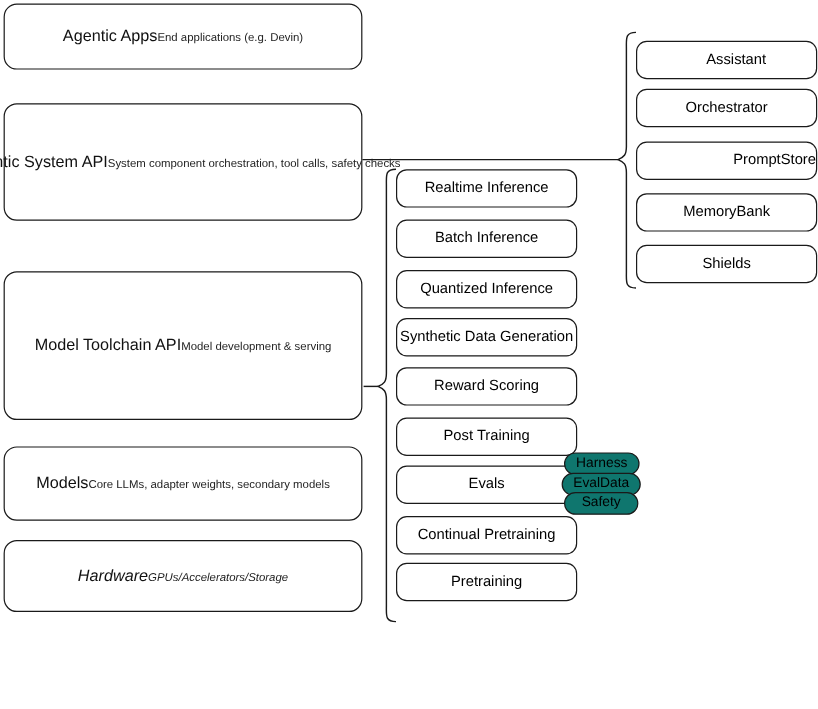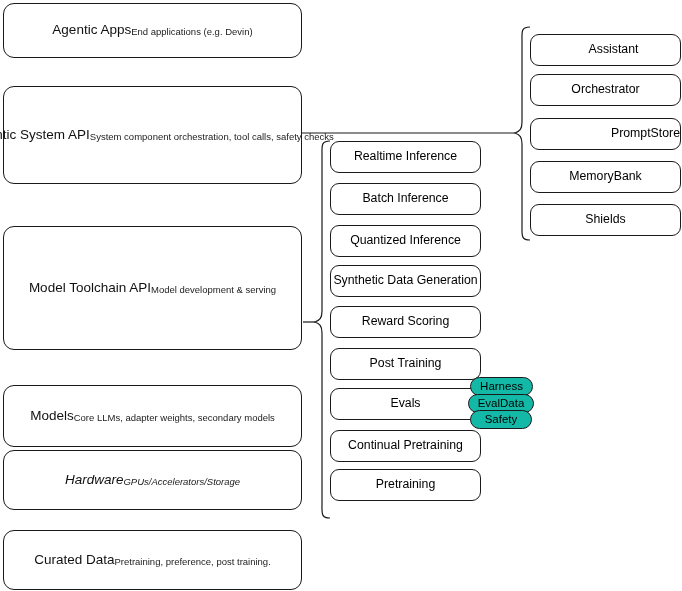--- a/index.html
+++ b/index.html
@@ -71,21 +71,21 @@
     height: 32px;
     border-radius: 9px;
     font-size: 12.3px;
   }
 
   
   .pill {
     position: absolute;
     box-sizing: border-box;
     border: 1.2px solid #1a1a1a;
-    background: #14b8a6;
+    background: #0f766e;
     border-radius: 10px;
     height: 19px;
     display: flex;
     align-items: center;
     justify-content: center;
     font-size: 11.5px;
     line-height: 1;
     white-space: nowrap;
     z-index: 6;
   }
@@ -142,34 +142,30 @@
   <div class="node layer" style="top:86px; height:98px;">
     <div class="title">Agentic System API</div>
     <div class="sub">System component orchestration, tool calls, safety checks</div>
   </div>
 
   <div class="node layer" style="top:226px; height:124px;">
     <div class="title">Model Toolchain API</div>
     <div class="sub">Model development &amp; serving</div>
   </div>
 
-  <div class="node layer" style="top:385px; height:62px;">
+  <div class="node layer" style="top:372px; height:62px;">
     <div class="title">Models</div>
     <div class="sub">Core LLMs, adapter weights, secondary models</div>
   </div>
 
   <div class="node layer" style="top:450px; height:60px;font-style:italic;">
     <div class="title">Hardware</div>
     <div class="sub">GPUs/Accelerators/Storage</div>
   </div>
 
-  <div class="node layer" style="top:530px; height:60px;">
-    <div class="title">Curated Data</div>
-    <div class="sub">Pretraining, preference, post training.</div>
-  </div>
 
   <div class="node cap" style="top:141px;">
     <span>Realtime Inference</span>
   </div>
   <div class="node cap" style="top:183px;">
     <span>Batch Inference</span>
   </div>
   <div class="node cap" style="top:225px;">
     <span>Quantized Inference</span>
   </div>

